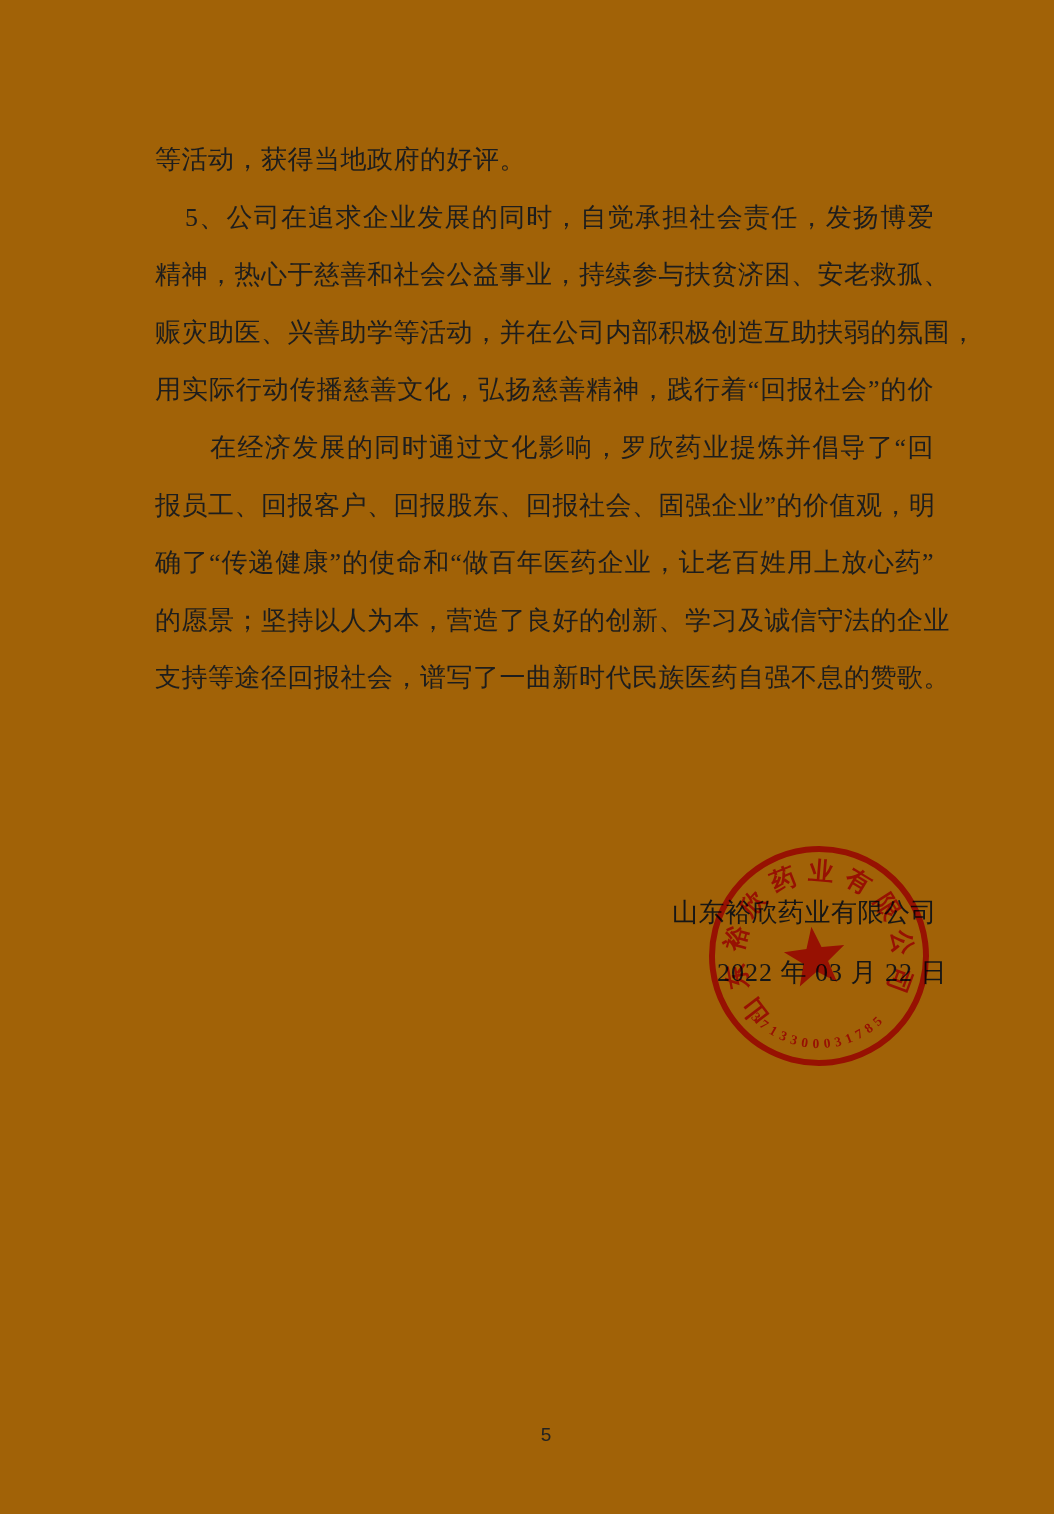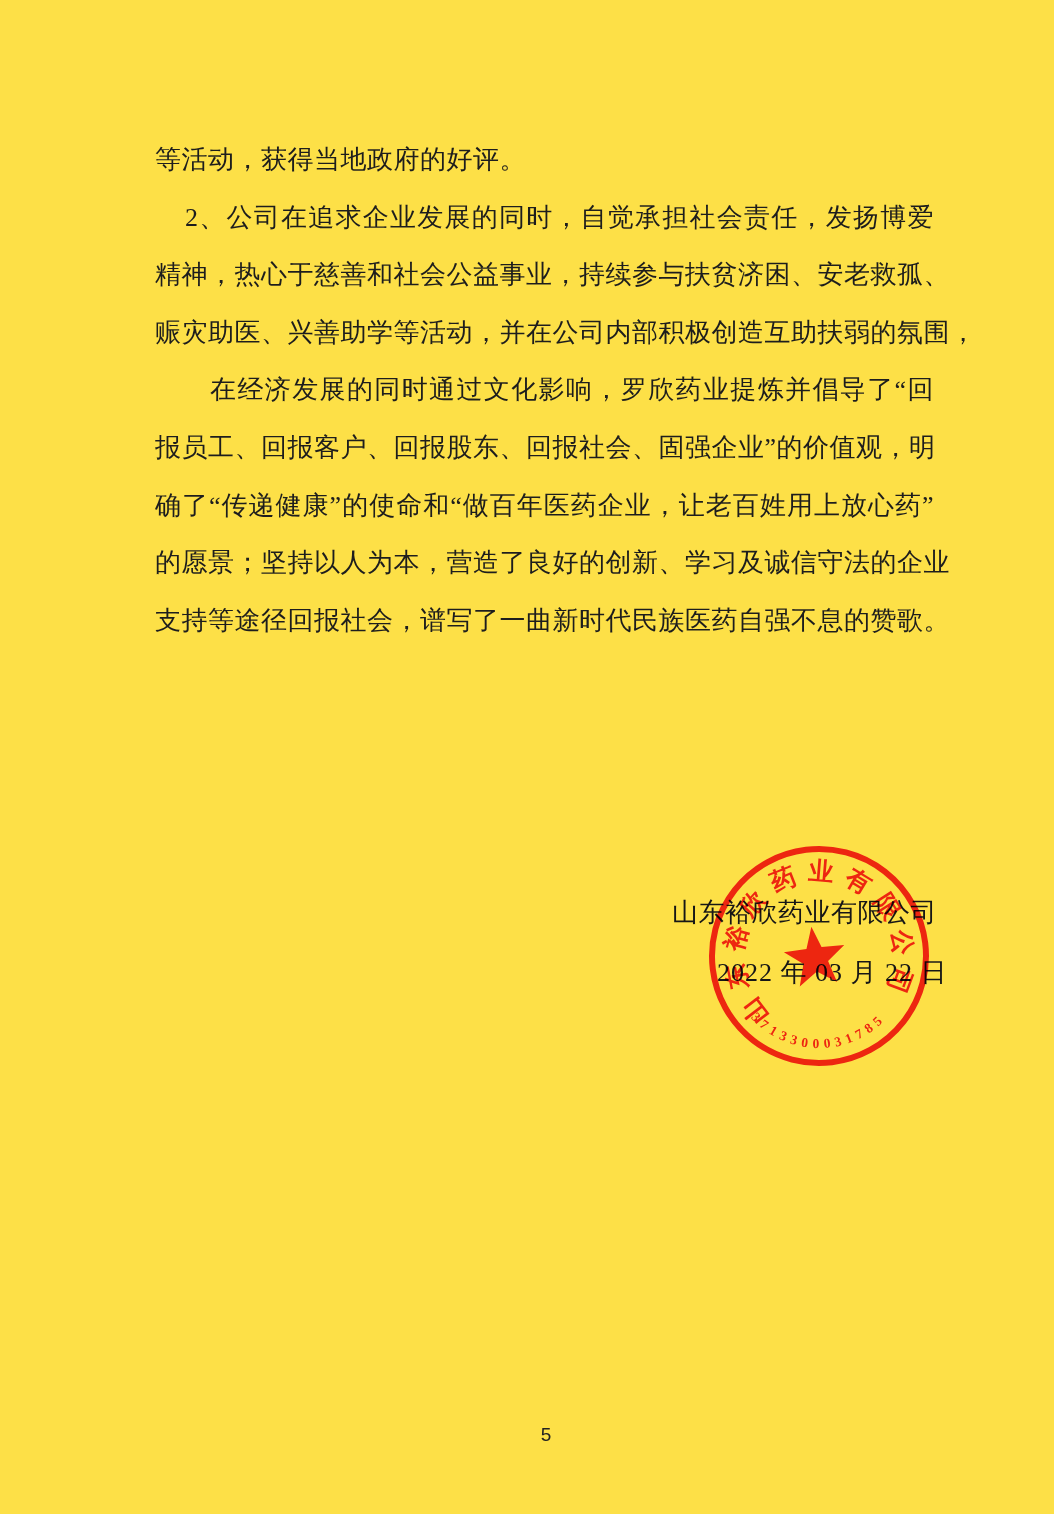--- a/index.html
+++ b/index.html
@@ -4,21 +4,21 @@
 <style>
   html, body {
     margin: 0;
     padding: 0;
     background: #ffffff;
   }
   .page {
     position: relative;
     width: 1054px;
     height: 1514px;
-    background: #fde047;
+    background: #a16207;
     overflow: hidden;
     font-family: "Liberation Serif", "DejaVu Serif", serif;
   }
   .body-text {
     position: absolute;
     left: 155px;
     top: 131px;
     width: 779px;
     color: #1d1d1d;
     font-size: 26px;
@@ -84,23 +84,24 @@
     color: #222222;
   }
 </style>
 </head>
 <body>
 
 <div class="page">
 
   <div class="body-text">
     <div class="line end">等活动，获得当地政府的好评。</div>
-    <div class="line indent-num">2、公司在追求企业发展的同时，自觉承担社会责任，发扬博爱</div>
+    <div class="line indent-num">5、公司在追求企业发展的同时，自觉承担社会责任，发扬博爱</div>
     <div class="line">精神，热心于慈善和社会公益事业，持续参与扶贫济困、安老救孤、</div>
     <div class="line">赈灾助医、兴善助学等活动，并在公司内部积极创造互助扶弱的氛围，</div>
+    <div class="line">用实际行动传播慈善文化，弘扬慈善精神，践行着“回报社会”的价</div>
     <div class="line indent-para">在经济发展的同时通过文化影响，罗欣药业提炼并倡导了“回</div>
     <div class="line">报员工、回报客户、回报股东、回报社会、固强企业”的价值观，明</div>
     <div class="line">确了“传递健康”的使命和“做百年医药企业，让老百姓用上放心药”</div>
     <div class="line">的愿景；坚持以人为本，营造了良好的创新、学习及诚信守法的企业</div>
     <div class="line end">支持等途径回报社会，谱写了一曲新时代民族医药自强不息的赞歌。</div>
   </div>
 
   <div class="signature-company">山东裕欣药业有限公司</div>
   <div class="signature-date">2022 年 03 月 22 日</div>
 

